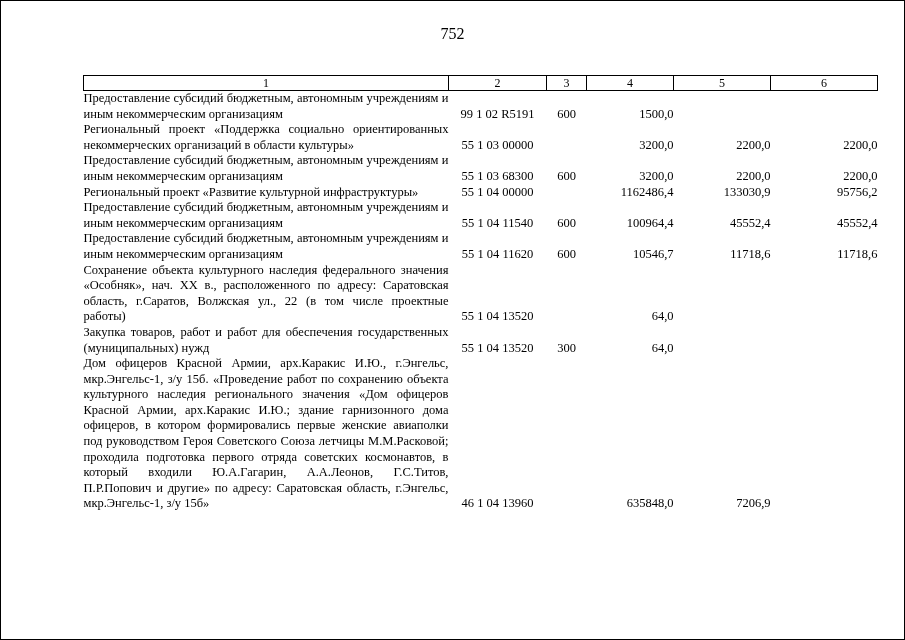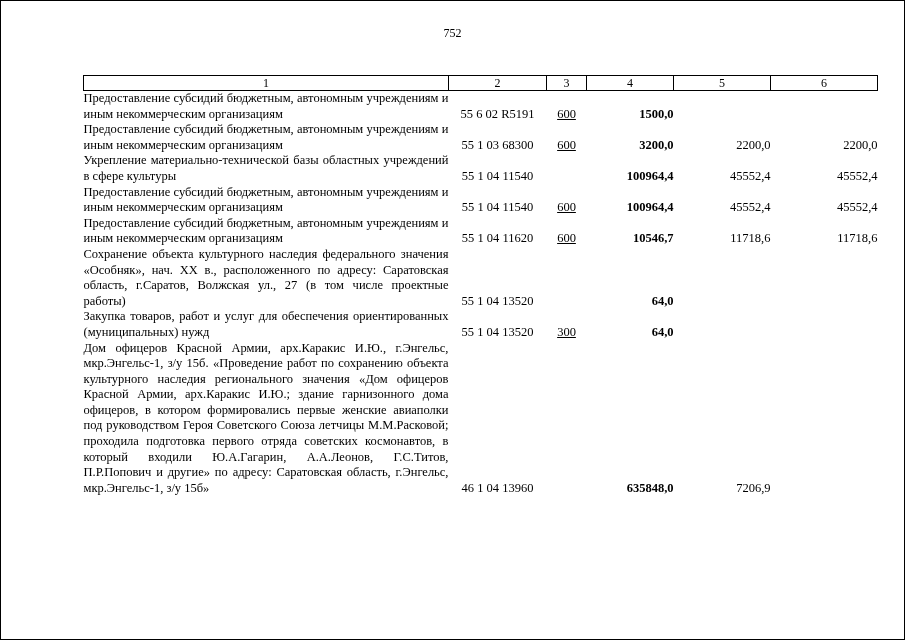--- a/index.html
+++ b/index.html
@@ -9,21 +9,21 @@
     height: 640px;
     background: #ffffff;
     border: 1px solid #000000;
     overflow: hidden;
     font-family: "Liberation Serif", "DejaVu Serif", serif;
     color: #000000;
   }
   .page-number {
     margin-top: 25px;
     text-align: center;
-    font-size: 12px;
+    font-size: 16px;
     line-height: 15px;
   }
   table.budget-table {
     margin: 34px 0 0 82px;
     width: 794px;
     border-collapse: collapse;
     table-layout: fixed;
     font-size: 12.5px;
     line-height: 15.6px;
   }
@@ -35,22 +35,22 @@
     padding: 0;
     text-align: center;
     height: 15px;
   }
   table.budget-table td {
     vertical-align: bottom;
     padding: 0;
   }
   td.c1 { text-align: justify; padding: 0 6px; }
   td.c2 { text-align: center; }
-  td.c3 { text-align: center; text-decoration: underline; }
-  td.c4 { text-align: right; padding-right: 7px; font-weight: bold; }
+  td.c3 { text-align: center; }
+  td.c4 { text-align: right; padding-right: 7px; }
   td.c5 { text-align: right; padding-right: 8px; }
   td.c6 { text-align: right; padding-right: 8px; }
 </style>
 </head>
 <body>
 
 <div class="page-number">752</div>
 
 <table class="budget-table">
   <colgroup>
@@ -67,68 +67,76 @@
       <th>2</th>
       <th>3</th>
       <th>4</th>
       <th>5</th>
       <th>6</th>
     </tr>
   </thead>
   <tbody>
     <tr>
       <td class="c1">Предоставление субсидий бюджетным, автономным учреждениям и иным некоммерческим организациям</td>
-      <td class="c2">55 6 02 R5191</td>
+      <td class="c2">99 1 02 R5191</td>
       <td class="c3">600</td>
       <td class="c4">1500,0</td>
       <td class="c5"></td>
       <td class="c6"></td>
+    </tr>
+    <tr>
+      <td class="c1">Региональный проект «Поддержка социально ориентированных некоммерческих организаций в области культуры»</td>
+      <td class="c2">55 1 03 00000</td>
+      <td class="c3"></td>
+      <td class="c4">3200,0</td>
+      <td class="c5">2200,0</td>
+      <td class="c6">2200,0</td>
     </tr>
     <tr>
       <td class="c1">Предоставление субсидий бюджетным, автономным учреждениям и иным некоммерческим организациям</td>
       <td class="c2">55 1 03 68300</td>
       <td class="c3">600</td>
       <td class="c4">3200,0</td>
       <td class="c5">2200,0</td>
       <td class="c6">2200,0</td>
     </tr>
     <tr>
-      <td class="c1">Укрепление материально-технической базы областных учреждений в сфере культуры</td>
-      <td class="c2">55 1 04 11540</td>
+      <td class="c1">Региональный проект «Развитие культурной инфраструктуры»</td>
+      <td class="c2">55 1 04 00000</td>
       <td class="c3"></td>
-      <td class="c4">100964,4</td>
-      <td class="c5">45552,4</td>
-      <td class="c6">45552,4</td>
+      <td class="c4">1162486,4</td>
+      <td class="c5">133030,9</td>
+      <td class="c6">95756,2</td>
     </tr>
     <tr>
       <td class="c1">Предоставление субсидий бюджетным, автономным учреждениям и иным некоммерческим организациям</td>
       <td class="c2">55 1 04 11540</td>
       <td class="c3">600</td>
       <td class="c4">100964,4</td>
       <td class="c5">45552,4</td>
       <td class="c6">45552,4</td>
     </tr>
     <tr>
       <td class="c1">Предоставление субсидий бюджетным, автономным учреждениям и иным некоммерческим организациям</td>
       <td class="c2">55 1 04 11620</td>
       <td class="c3">600</td>
       <td class="c4">10546,7</td>
       <td class="c5">11718,6</td>
       <td class="c6">11718,6</td>
     </tr>
     <tr>
-      <td class="c1">Сохранение объекта культурного наследия федерального значения «Особняк», нач. XX в., расположенного по адресу: Саратовская область, г.Саратов, Волжская ул., 27 (в том числе проектные работы)</td>
+      <td class="c1">Сохранение объекта культурного наследия федерального значения «Особняк», нач. XX в., расположенного по адресу: Саратовская область, г.Саратов, Волжская ул., 22 (в том числе проектные работы)</td>
       <td class="c2">55 1 04 13520</td>
       <td class="c3"></td>
       <td class="c4">64,0</td>
       <td class="c5"></td>
       <td class="c6"></td>
     </tr>
     <tr>
-      <td class="c1">Закупка товаров, работ и услуг для обеспечения ориентированных (муниципальных) нужд</td>
+      <td class="c1">Закупка товаров, работ и работ для обеспечения государственных (муниципальных) нужд</td>
       <td class="c2">55 1 04 13520</td>
       <td class="c3">300</td>
       <td class="c4">64,0</td>
       <td class="c5"></td>
       <td class="c6"></td>
     </tr>
     <tr>
       <td class="c1">Дом офицеров Красной Армии, арх.Каракис И.Ю., г.Энгельс, мкр.Энгельс-1, з/у 15б. «Проведение работ по сохранению объекта культурного наследия регионального значения «Дом офицеров Красной Армии, арх.Каракис И.Ю.; здание гарнизонного дома офицеров, в котором формировались первые женские авиаполки под руководством Героя Советского Союза летчицы М.М.Расковой; проходила подготовка первого отряда советских космонавтов, в который входили Ю.А.Гагарин, А.А.Леонов, Г.С.Титов, П.Р.Попович и другие» по адресу: Саратовская область, г.Энгельс, мкр.Энгельс-1, з/у 15б»</td>
       <td class="c2">46 1 04 13960</td>
       <td class="c3"></td>

